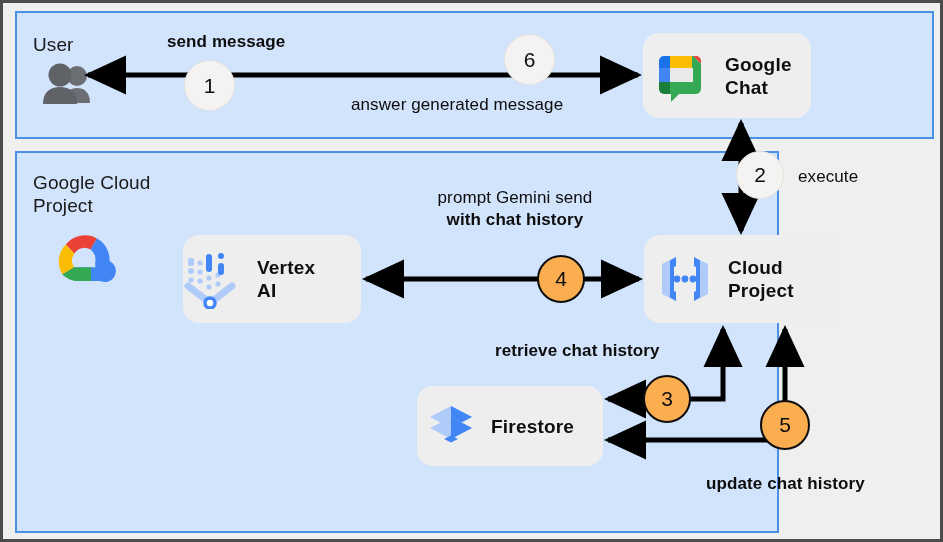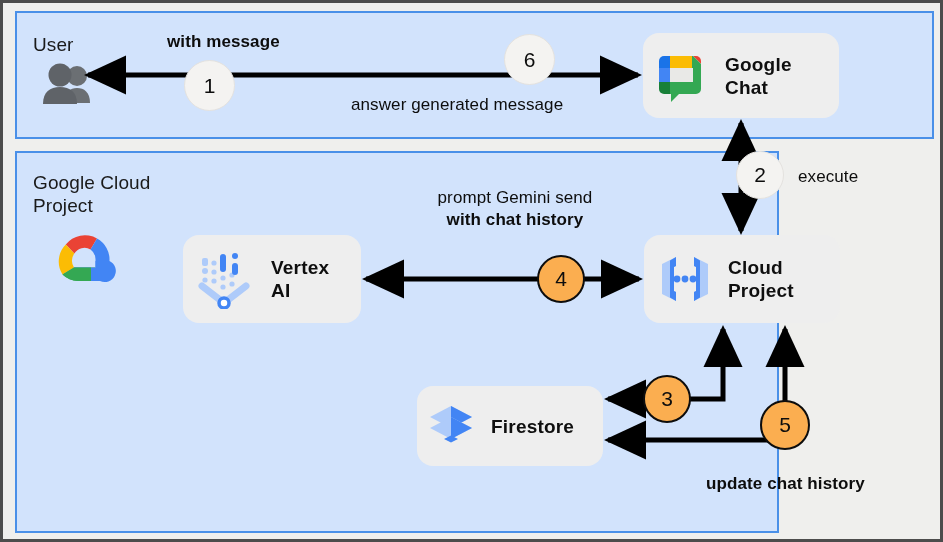--- a/index.html
+++ b/index.html
@@ -58,23 +58,23 @@
   }
   .card-label {
     font-size: 19px;
     font-weight: 700;
     color: #0f0f0f;
     line-height: 23px;
     white-space: pre-line;
     letter-spacing: .2px;
   }
 
-  #card-google-chat   { left: 640px; top: 30px;  width: 196px; height: 85px;  padding-left: 10px; }
+  #card-google-chat   { left: 640px; top: 30px;  width: 168px; height: 85px;  padding-left: 10px; }
   #card-google-chat   .card-label { margin-left: 18px; }
-  #card-vertex-ai     { left: 180px; top: 232px; width: 178px; height: 88px;  padding-left: 14px; }
+  #card-vertex-ai     { left: 180px; top: 232px; width: 178px; height: 88px;  }
   #card-vertex-ai     .card-label { margin-left: 18px; }
   #card-cloud-function{ left: 641px; top: 232px; width: 196px; height: 88px;  padding-left: 12px; }
   #card-cloud-function .card-label { margin-left: 14px; }
   #card-firestore     { left: 414px; top: 383px; width: 186px; height: 80px;  padding-left: 8px; }
   #card-firestore     .card-label { margin-left: 14px; }
 
   
   .flow-label {
     position: absolute;
     font-size: 17px;
@@ -259,30 +259,31 @@
         <path d="M5 17 L26 6 L47 17 L26 28 Z" fill="#aecbfa"></path>
         <path d="M26 6 L47 17 L26 28 Z" fill="#4285f4"></path>
         <path d="M5 28 L26 17 L47 28 L26 39 Z" fill="#aecbfa"></path>
         <path d="M26 17 L47 28 L26 39 Z" fill="#4285f4"></path>
         <path d="M19 39 L26 35.5 L33 39 L26 42.5 Z" fill="#4285f4"></path>
       </svg>
     </div>
     <div class="card-label">Firestore</div>
   </div>
 
-  <div class="flow-label" id="lbl-send-message">with message</div>
+  <div class="flow-label" id="lbl-send-message">send message</div>
 
   <div class="flow-label" id="lbl-answer-generated">answer generated message</div>
 
   <div class="flow-label" id="lbl-execute">execute</div>
 
   <div class="flow-label" id="lbl-prompt-line1">prompt Gemini send</div>
 
   <div class="flow-label" id="lbl-prompt-line2">with chat history</div>
 
+  <div class="flow-label" id="lbl-retrieve">retrieve chat history</div>
 
   <div class="flow-label" id="lbl-update">update chat history</div>
 
   <div class="badge light" id="badge-1">1</div>
   <div class="badge light" id="badge-6">6</div>
   <div class="badge light" id="badge-2">2</div>
   <div class="badge orange" id="badge-4">4</div>
   <div class="badge orange" id="badge-3">3</div>
   <div class="badge orange" id="badge-5">5</div>
 

